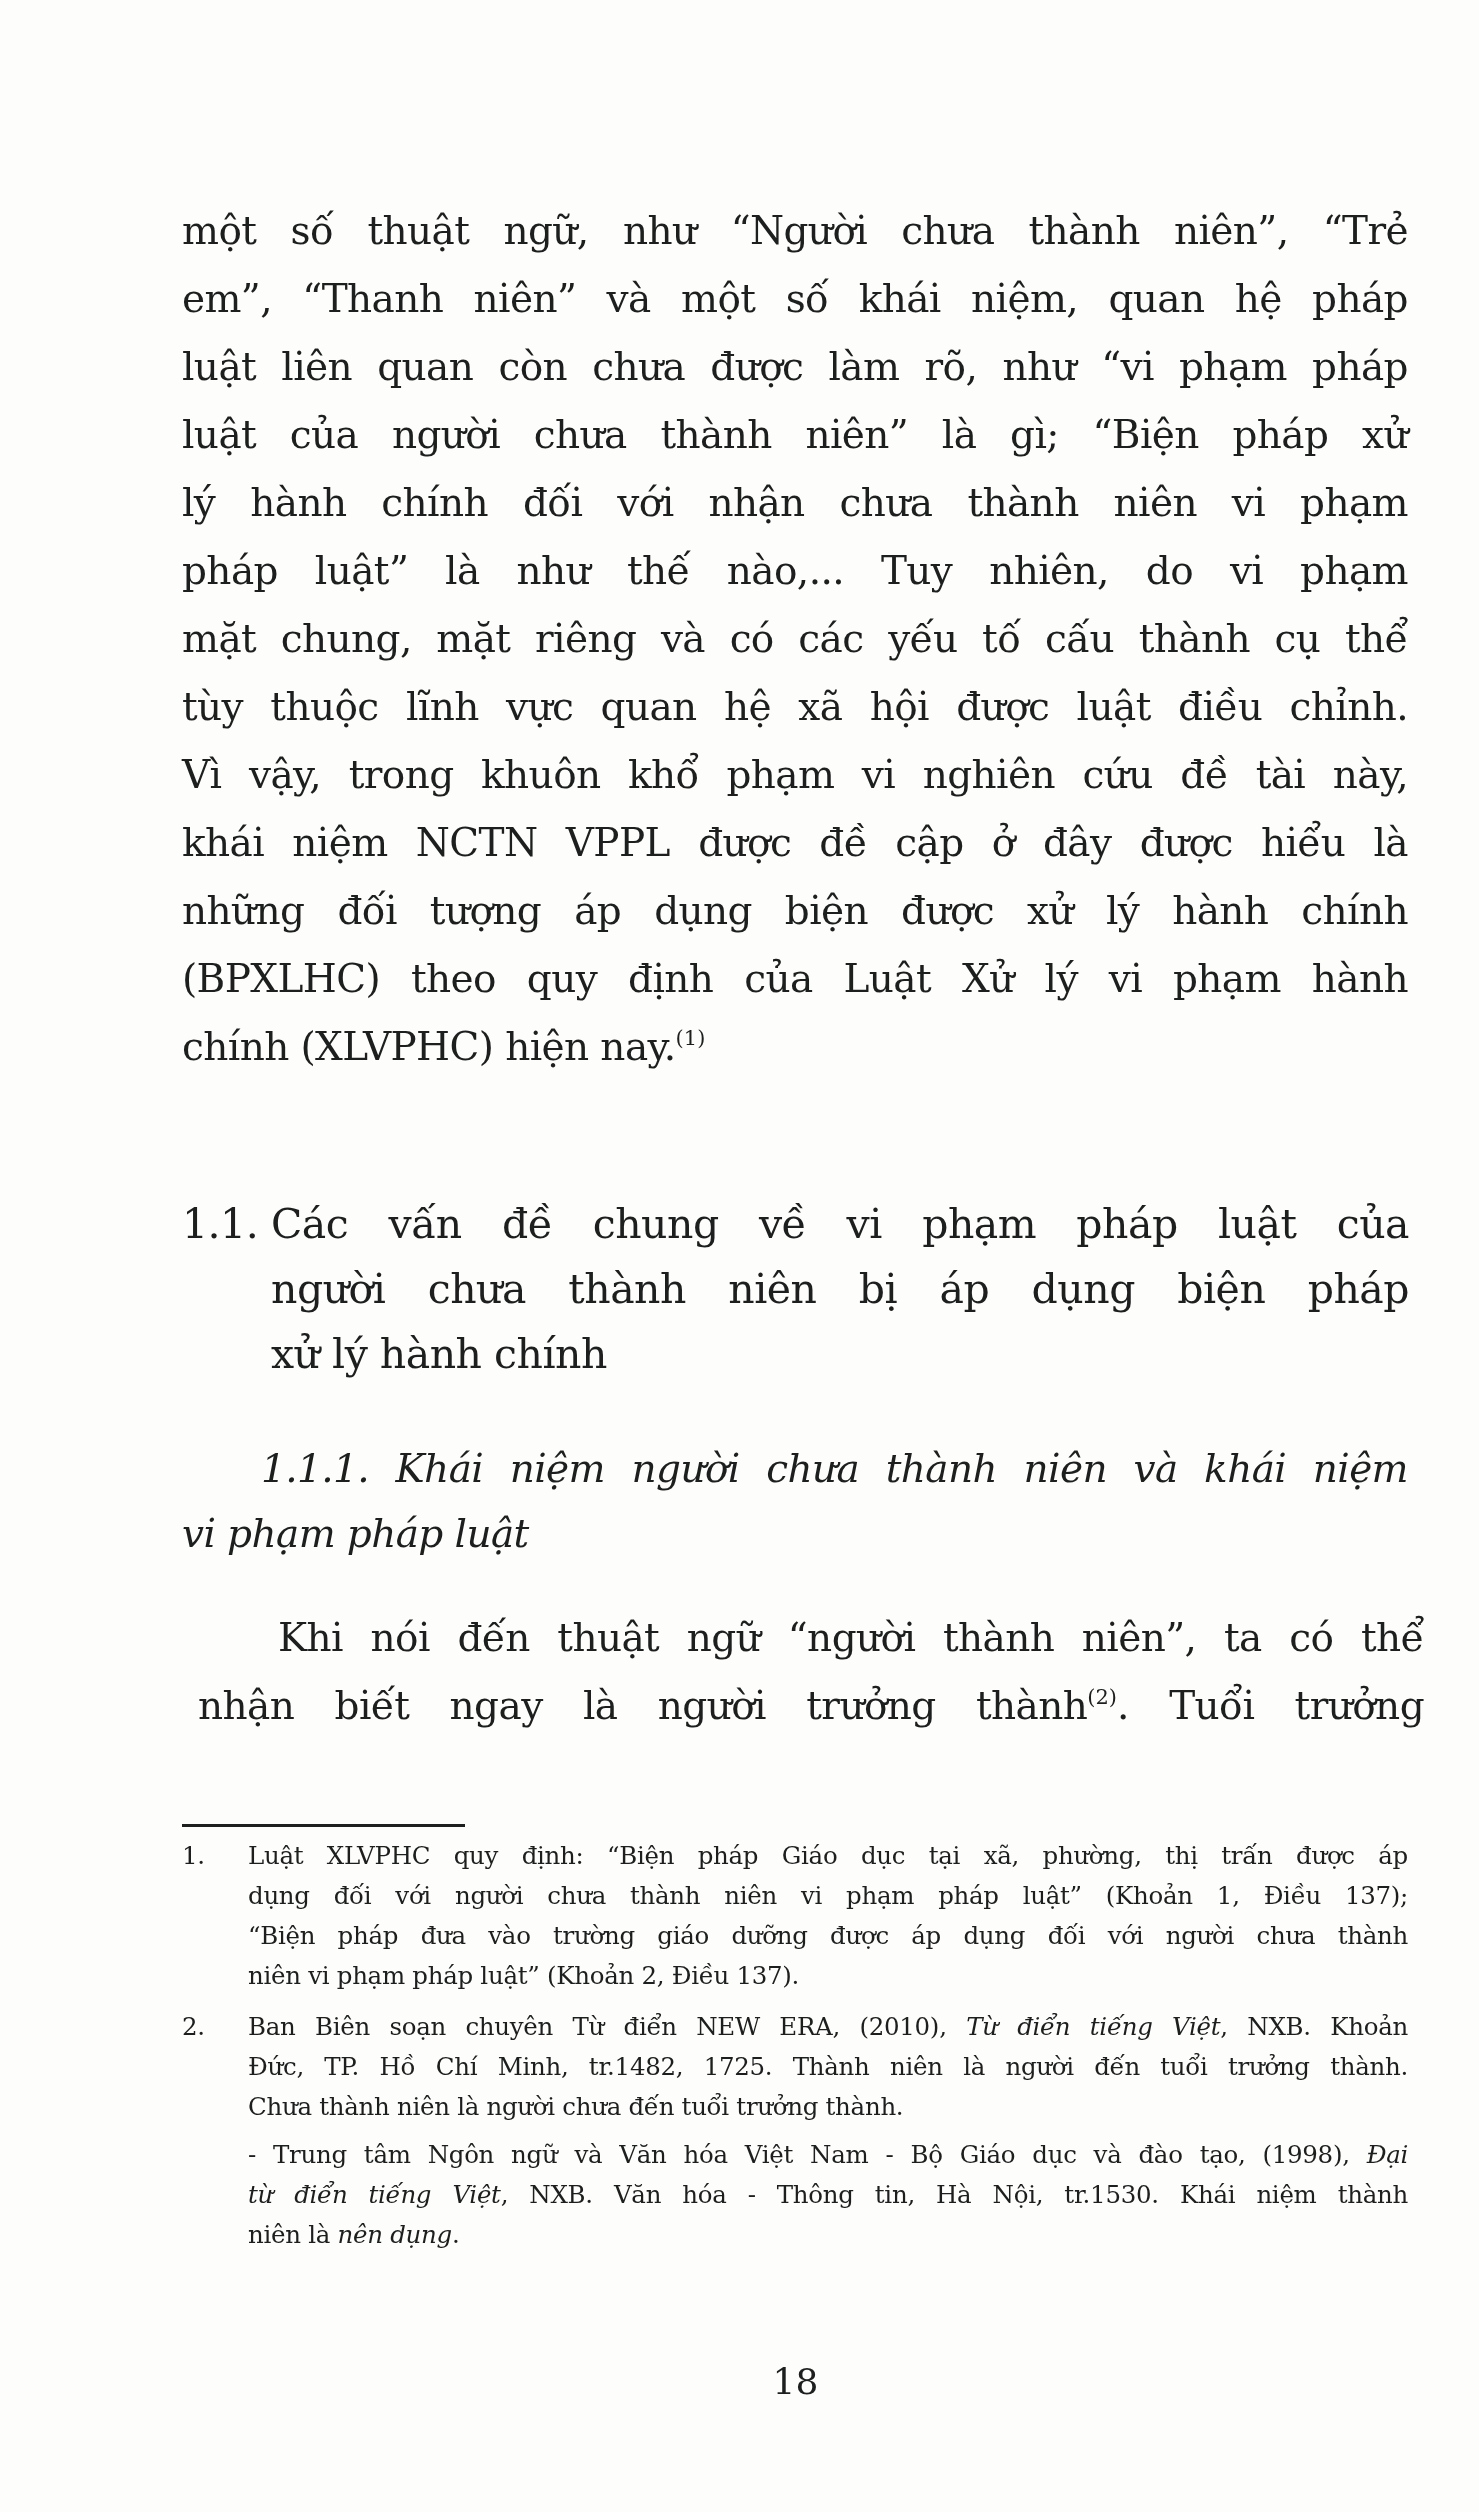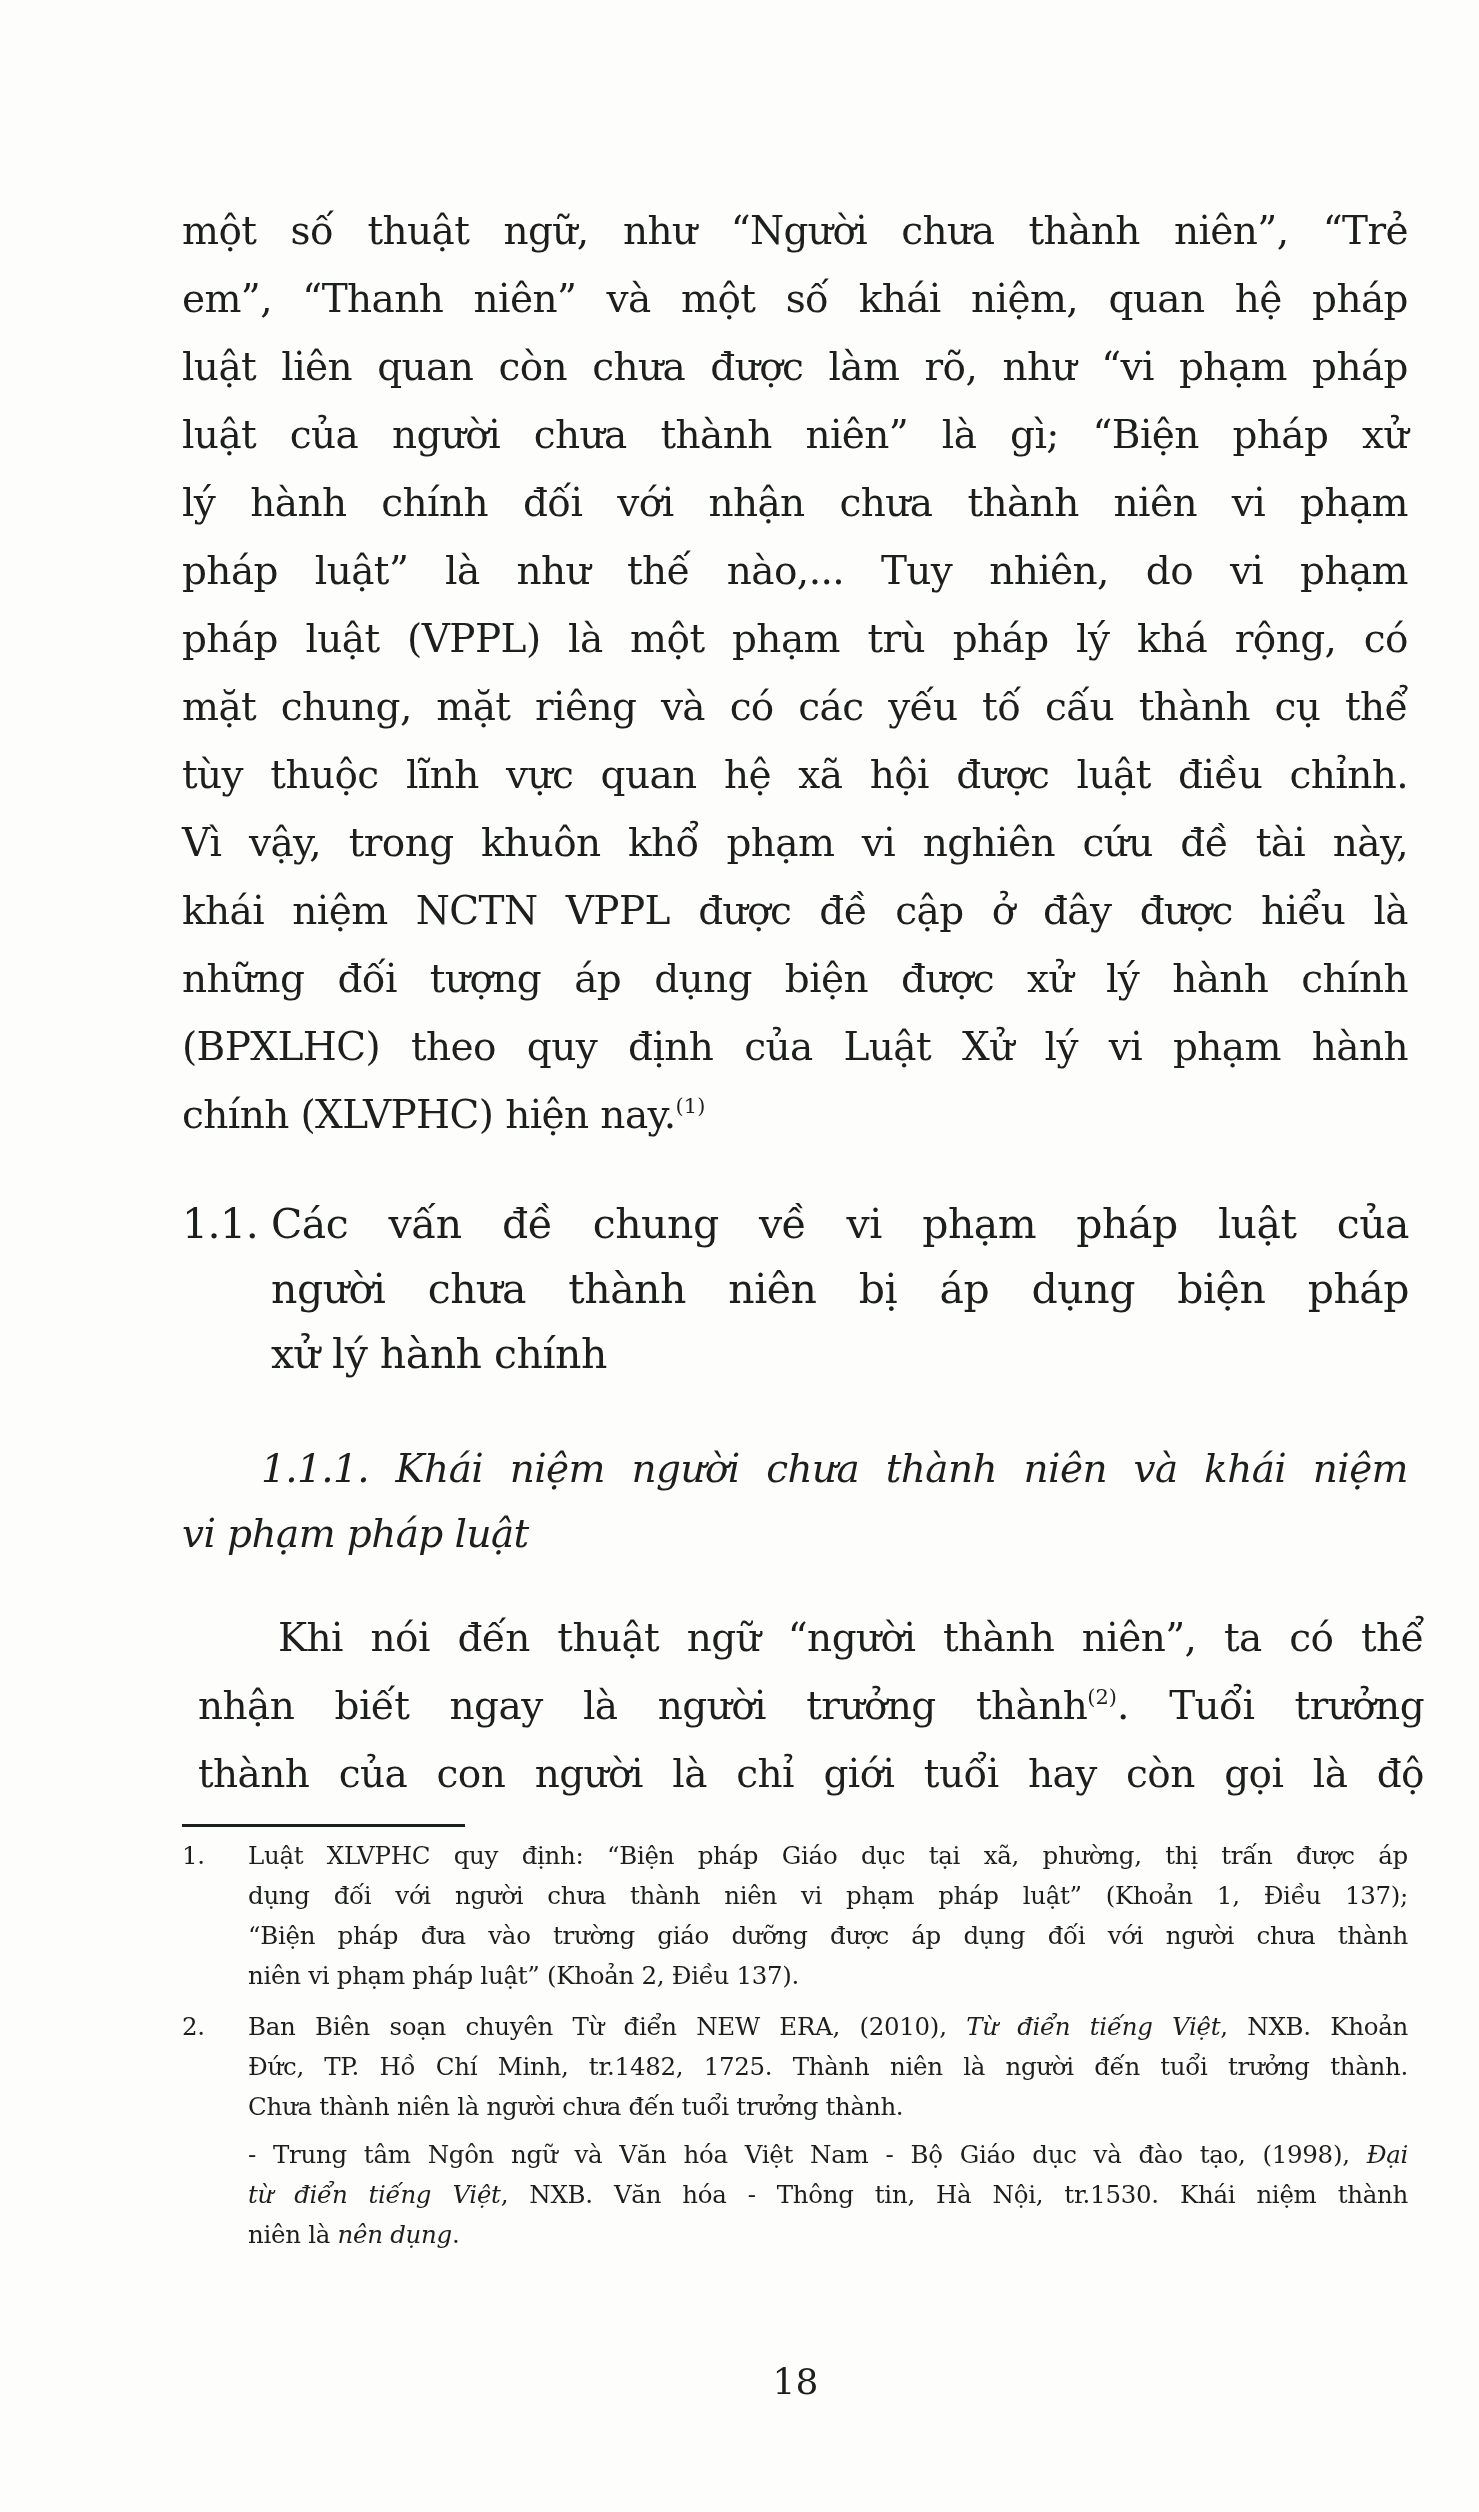--- a/index.html
+++ b/index.html
@@ -27,21 +27,20 @@
 </head>
 <body>
 
 <div class="block body-text" style="top:197px;">
   <span class="line just">một số thuật ngữ, như “Người chưa thành niên”, “Trẻ</span>
   <span class="line just">em”, “Thanh niên” và một số khái niệm, quan hệ pháp</span>
   <span class="line just">luật liên quan còn chưa được làm rõ, như “vi phạm pháp</span>
   <span class="line just">luật của người chưa thành niên” là gì; “Biện pháp xử</span>
   <span class="line just">lý hành chính đối với nhận chưa thành niên vi phạm</span>
   <span class="line just">pháp luật” là như thế nào,... Tuy nhiên, do vi phạm</span>
-  <span class="line just">pháp luật (VPPL) là một phạm trù pháp lý khá rộng, có</span>
   <span class="line just">mặt chung, mặt riêng và có các yếu tố cấu thành cụ thể</span>
   <span class="line just">tùy thuộc lĩnh vực quan hệ xã hội được luật điều chỉnh.</span>
   <span class="line just">Vì vậy, trong khuôn khổ phạm vi nghiên cứu đề tài này,</span>
   <span class="line just">khái niệm NCTN VPPL được đề cập ở đây được hiểu là</span>
   <span class="line just">những đối tượng áp dụng biện được xử lý hành chính</span>
   <span class="line just">(BPXLHC) theo quy định của Luật Xử lý vi phạm hành</span>
   <span class="line"><span>chính (XLVPHC) hiện nay.</span><sup class="fnref">(1)</sup></span>
 </div>
 
 <div class="block heading" style="top:1192px;">
@@ -52,21 +51,20 @@
 </div>
 
 <div class="block subheading" style="top:1436px;">
   <span class="line just" style="margin-left:79px;width:1147px;">1.1.1. Khái niệm người chưa thành niên và khái niệm</span>
   <span class="line">vi phạm pháp luật</span>
 </div>
 
 <div class="block body-text" style="top:1604px;margin-left:16px;">
   <span class="line just" style="margin-left:80px;width:1146px;">Khi nói đến thuật ngữ “người thành niên”, ta có thể</span>
   <span class="line just" style="white-space:normal;"><span>nhận biết ngay là người trưởng thành</span><sup class="fnref">(2)</sup><span>. Tuổi trưởng</span></span>
-  <span class="line just">thành của con người là chỉ giới tuổi hay còn gọi là độ</span>
 </div>
 
 <div class="rule"></div>
 
 <div class="fn" style="top:1836px;">
   <span class="fn-num">1.</span>
   <div class="fn-body">
     <span class="line just">Luật XLVPHC quy định: “Biện pháp Giáo dục tại xã, phường, thị trấn được áp</span>
     <span class="line just">dụng đối với người chưa thành niên vi phạm pháp luật” (Khoản 1, Điều 137);</span>
     <span class="line just">“Biện pháp đưa vào trường giáo dưỡng được áp dụng đối với người chưa thành</span>

